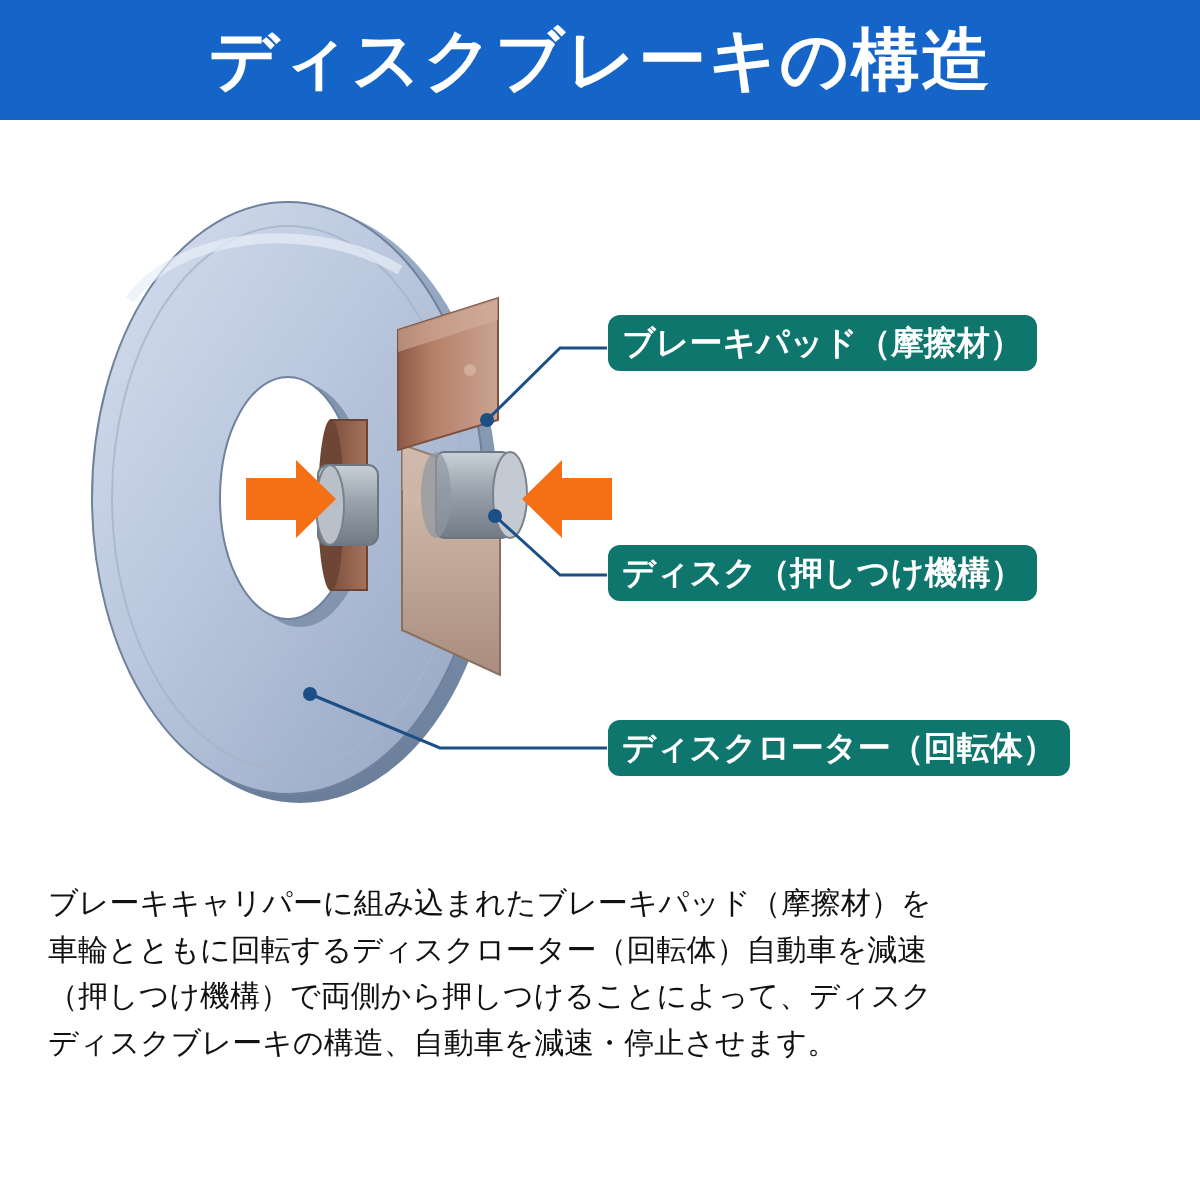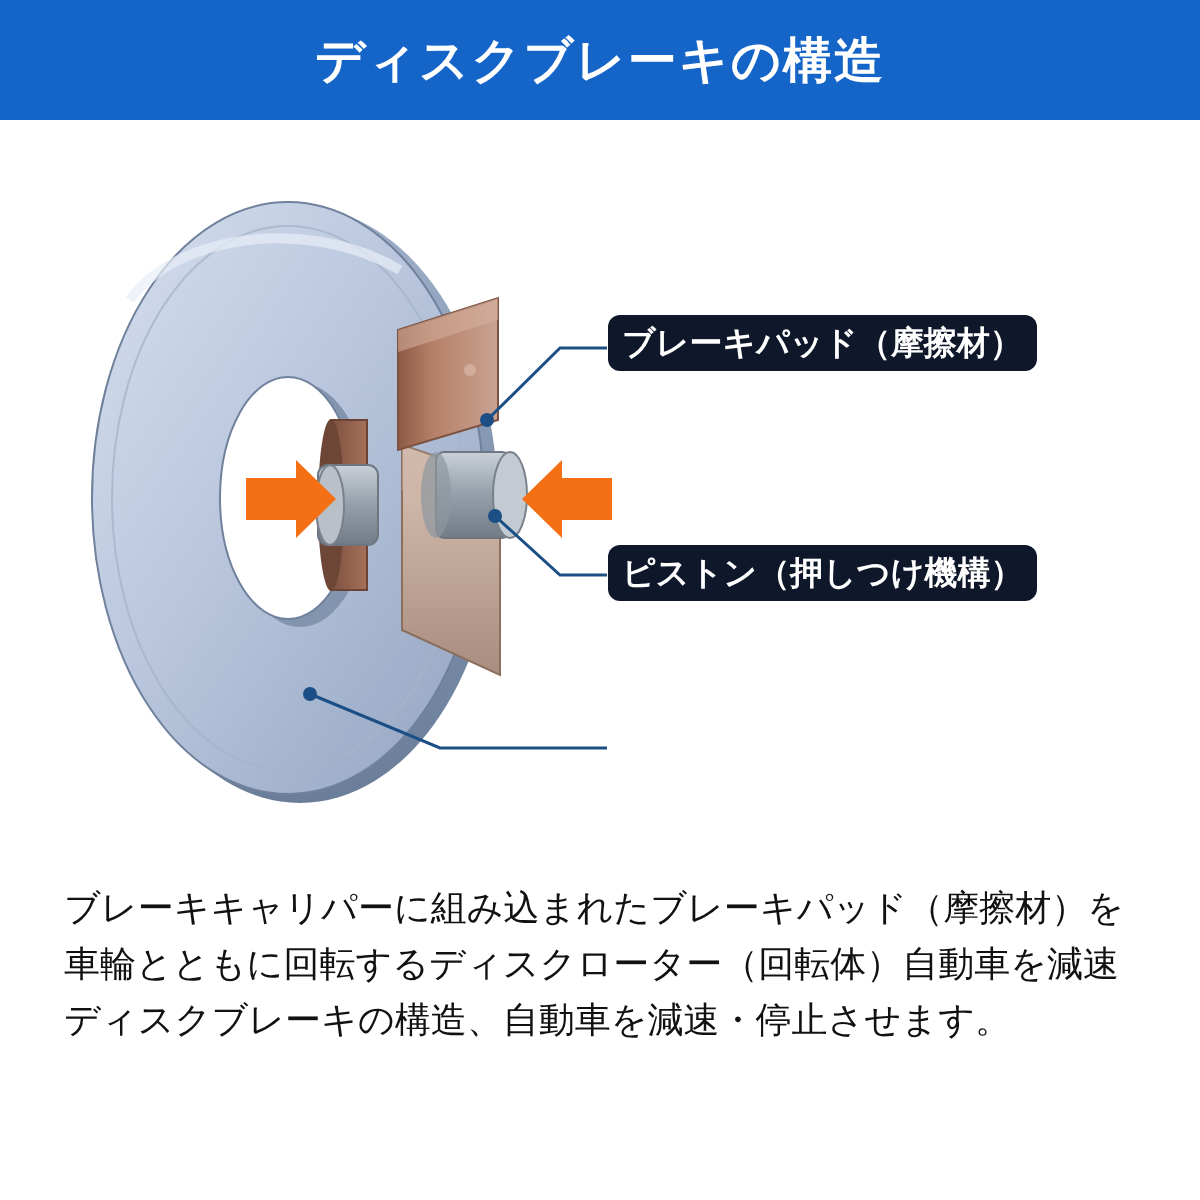--- a/index.html
+++ b/index.html
@@ -12,55 +12,55 @@
   .page{position:relative;width:1200px;height:1200px;}
 
   
   .header{
     position:absolute;left:0;top:0;width:1200px;height:120px;
     background:#1565c8;
     display:flex;align-items:center;justify-content:center;
   }
   .header-title{
     color:#ffffff;
-    font-size:49px;
+    font-size:68px;
     font-weight:bold;
     letter-spacing:2px;
     line-height:1;
     white-space:nowrap;
   }
 
   
   .diagram{
     position:absolute;left:0;top:120px;width:1200px;height:740px;
   }
   .diagram svg{display:block;}
 
   
   .callout{
     position:absolute;
-    background:#0f172a;
+    background:#0f766e;
     color:#ffffff;
     border-radius:12px;
     font-size:33px;
     font-weight:bold;
     white-space:nowrap;
     display:flex;align-items:center;
     padding:0 14px;
     height:56px;
     box-sizing:border-box;
   }
   #callout-pad{left:608px;top:195px;}
   #callout-piston{left:608px;top:425px;}
   #callout-rotor{left:608px;top:600px;}
 
   
   .body-text{
-    position:absolute;left:64px;top:880px;width:1090px;
-    font-size:36px;
+    position:absolute;left:48px;top:880px;width:1090px;
+    font-size:30px;
     color:#111111;
     line-height:1.55;
     letter-spacing:0px;
   }
   .body-text p{margin:0;}
 </style>
 </head>
 <body>
 
 <div class="page">
@@ -163,23 +163,27 @@
 
         <path d="M607 628 L440 628 L310 574"></path>
         <circle cx="310" cy="574" r="7" fill="#1b4f86" stroke="none"></circle>
       </g>
     </svg>
 
     <div class="callout" id="callout-pad">
       <span>ブレーキパッド（摩擦材）</span>
     </div>
     <div class="callout" id="callout-piston">
-      <span>ピストン（押しつけ機構）</span>
+      <span>ディスク（押しつけ機構）</span>
+    </div>
+    <div class="callout" id="callout-rotor">
+      <span>ディスクローター（回転体）</span>
     </div>
   </div>
 
   <div class="body-text">
     <p>ブレーキキャリパーに組み込まれたブレーキパッド（摩擦材）を</p>
     <p>車輪とともに回転するディスクローター（回転体）自動車を減速</p>
+    <p>（押しつけ機構）で両側から押しつけることによって、ディスク</p>
     <p>ディスクブレーキの構造、自動車を減速・停止させます。</p>
   </div>
 
 </div>
 
 </body></html>

